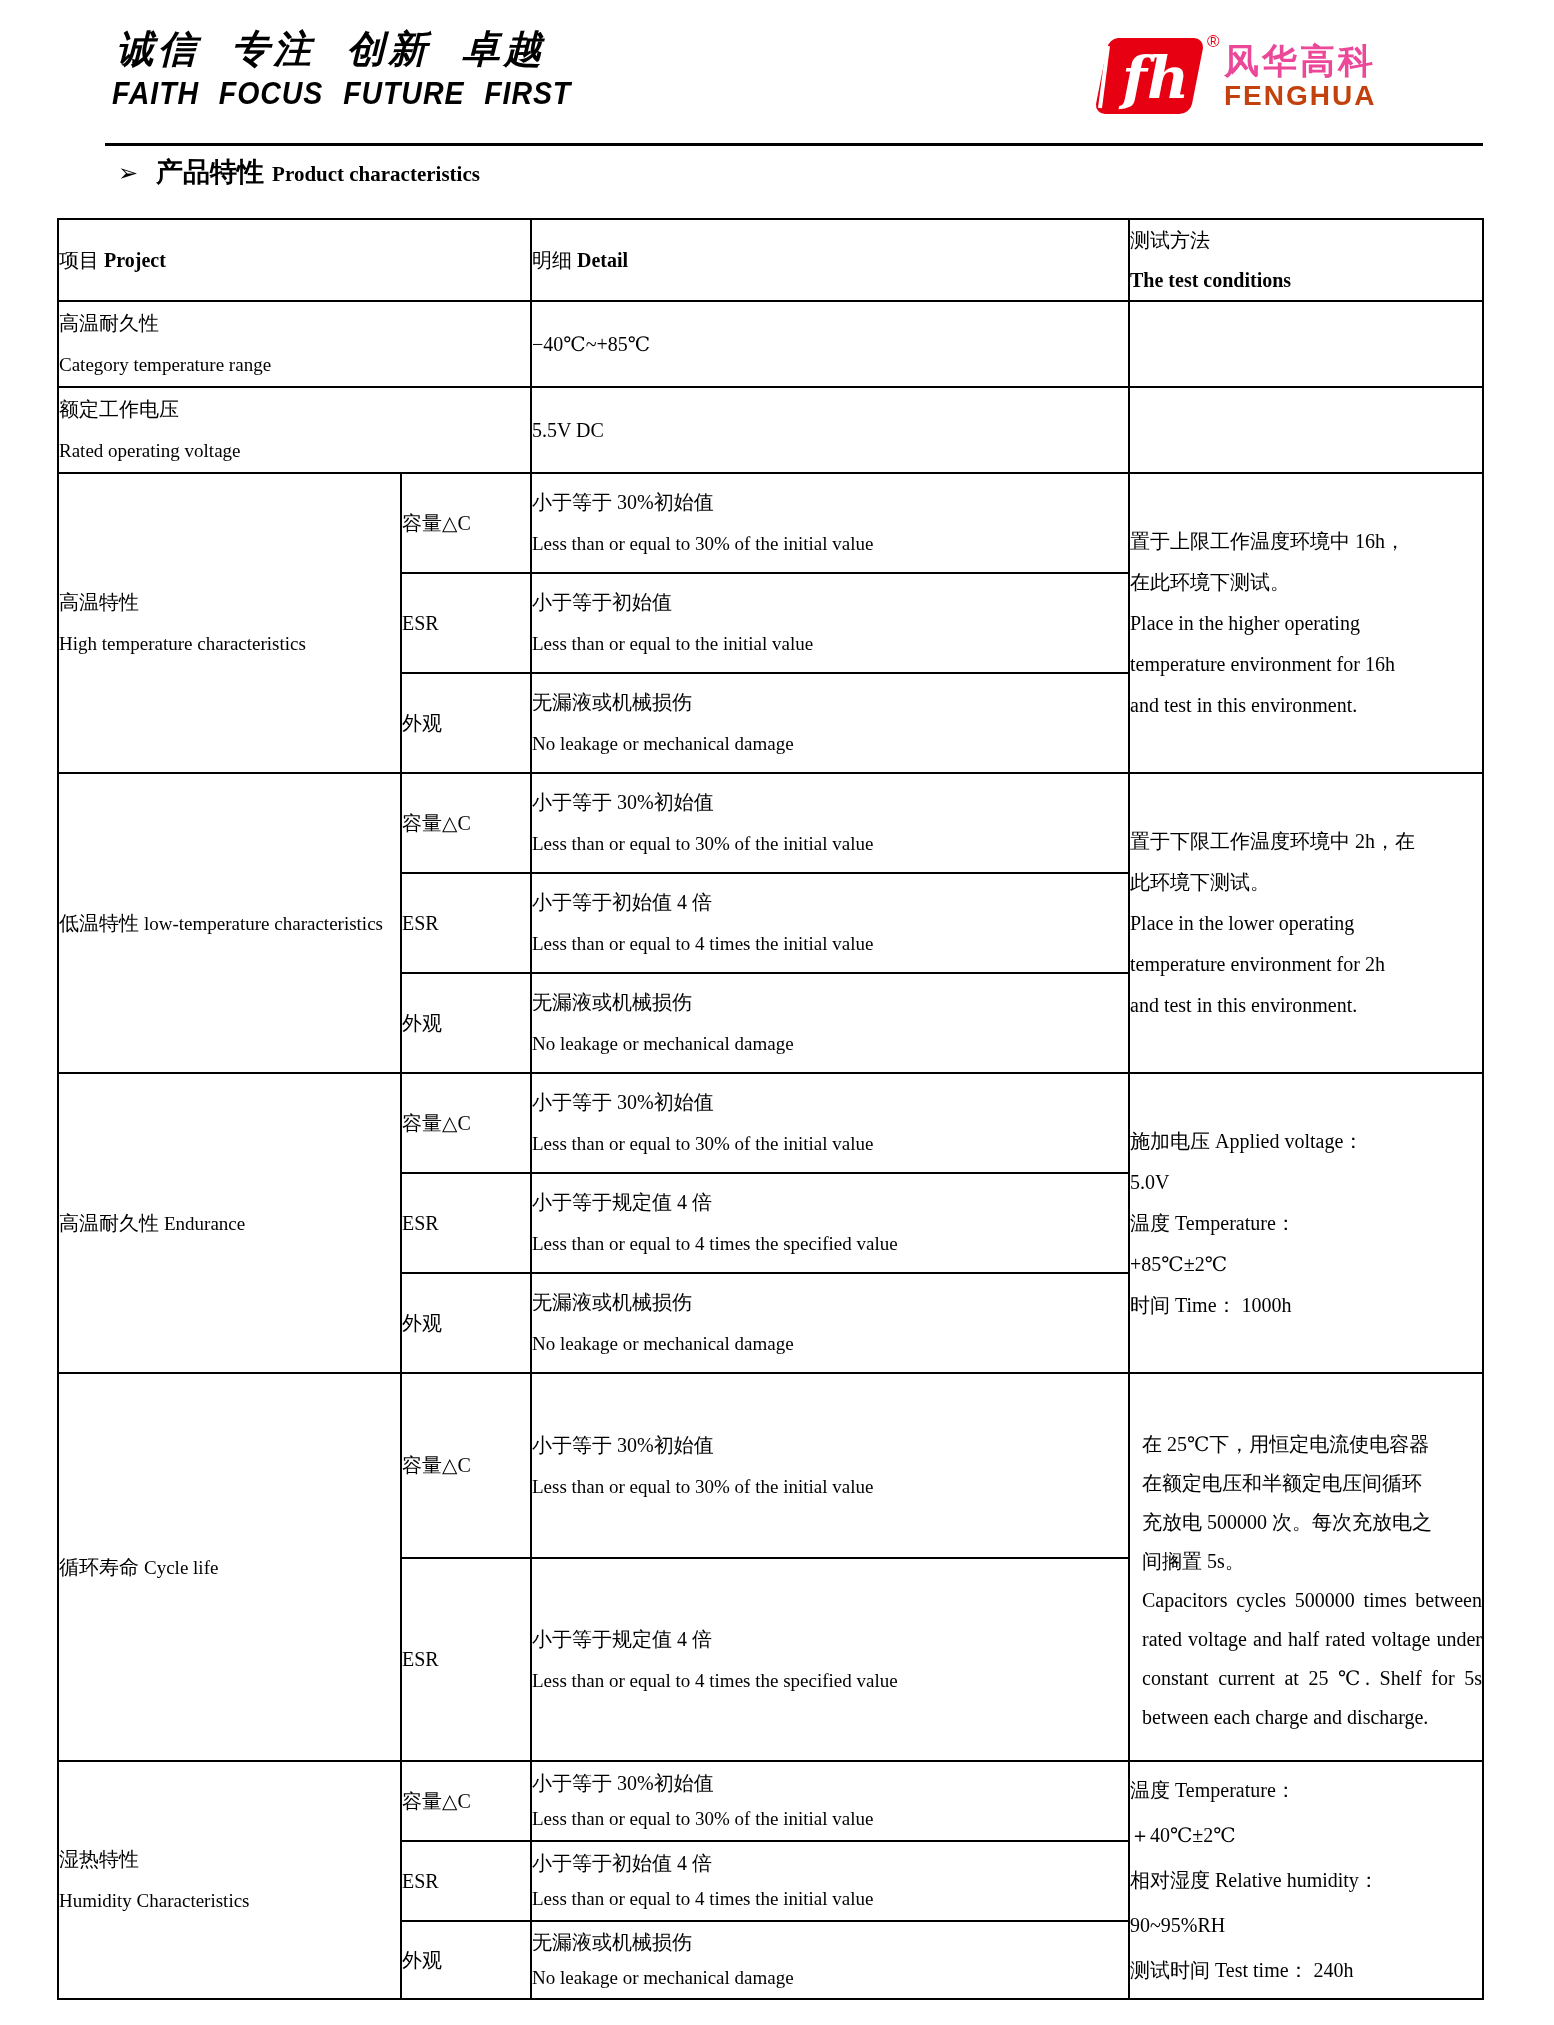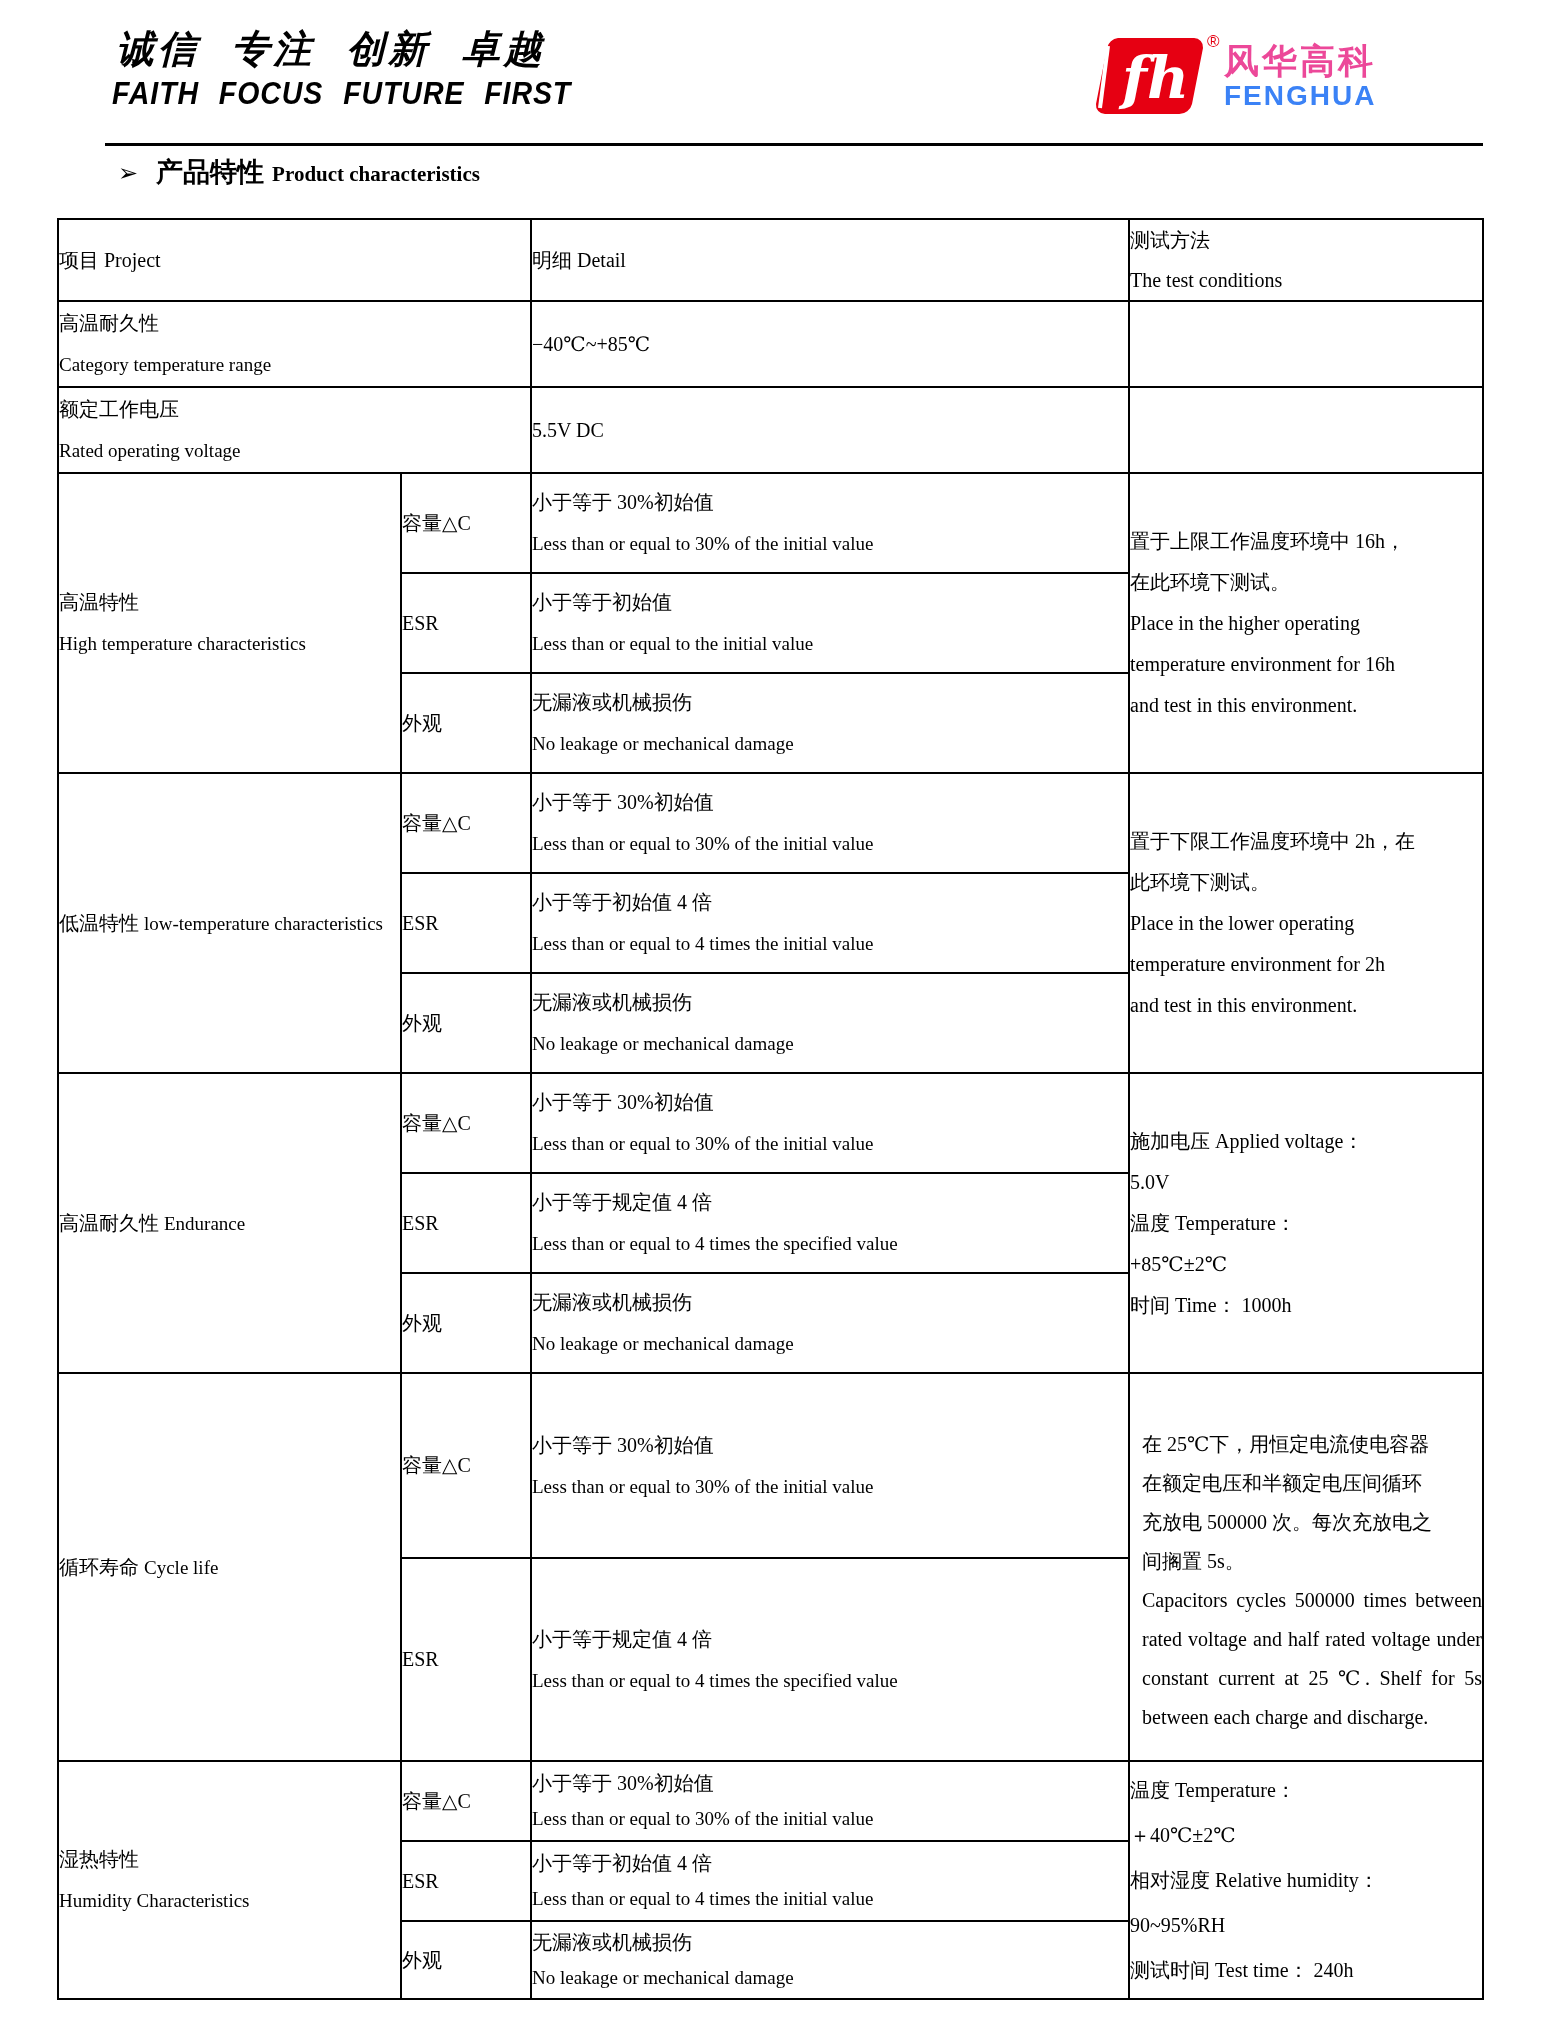--- a/index.html
+++ b/index.html
@@ -20,21 +20,21 @@
     letter-spacing:1px;word-spacing:12px;
     font-family:"Liberation Sans","DejaVu Sans",sans-serif;
     transform:scaleX(.92);transform-origin:left top;
   }
   .logo{position:absolute;left:1094px;top:36px;display:flex;align-items:flex-start;}
   .logo-mark{position:relative;width:112px;height:80px;}
   .logo-reg{position:absolute;left:113px;top:-4px;font-size:17px;color:#E60012;font-family:"Liberation Sans",sans-serif;}
   .logo-names{margin-left:18px;display:flex;flex-direction:column;margin-top:6px;}
   .logo-cn{font-size:35px;font-weight:bold;color:#ec4899;letter-spacing:3px;
            font-family:"DejaVu Sans","Liberation Sans",sans-serif;line-height:38px;}
-  .logo-en{font-size:28px;font-weight:bold;color:#3b82f6;letter-spacing:2px;
+  .logo-en{font-size:28px;font-weight:bold;color:#c2410c;letter-spacing:2px;
            font-family:"Liberation Sans","DejaVu Sans",sans-serif;line-height:32px;}
   .header-rule{position:absolute;left:105px;top:143px;width:1378px;height:3px;background:#000;}
   .heading{position:absolute;left:118px;top:154px;display:flex;align-items:baseline;}
   .heading .bullet{font-size:24px;margin-right:18px;font-family:"DejaVu Sans",sans-serif;}
   .heading .cn{font-size:27px;font-weight:bold;}
   .heading .en{font-size:21px;font-weight:bold;margin-left:8px;}
   
   table.spec{
     position:absolute;left:57px;top:218px;width:1425px;
     border-collapse:collapse;table-layout:fixed;
@@ -42,21 +42,21 @@
   table.spec td,table.spec th{
     border:2px solid #000;vertical-align:middle;
     font-size:20px;font-weight:normal;text-align:left;
     padding:0;overflow:hidden;
   }
   .sec-top td{border-top:3px solid #000;}
   .h79{height:79px}.h80{height:80px}.h100{height:100px}
   .h185{height:185px}.h203{height:203px}.h78{height:78px}
   .cell-pad{padding-left:12px;}
   .en{font-size:19px;}
-  .b{font-weight:normal;}
+  .b{font-weight:bold;}
   .center{text-align:center;}
   .label-cell{padding-left:12px;padding-right:8px;line-height:42px;}
   .label-cell .blk{display:block;}
   .param-cell{padding-left:12px;}
   .detail-cell{padding-left:22px;padding-right:10px;line-height:42px;}
   .detail-cell .blk{display:block;}
   .detail-cell.compact{line-height:36px;}
   .test-cell{padding-left:18px;padding-right:14px;line-height:41px;}
   .pre{white-space:pre-line;margin-top:28px;}
   .test-cell.tight{line-height:39px;padding-top:2px;padding-bottom:2px;padding-left:12px;}

